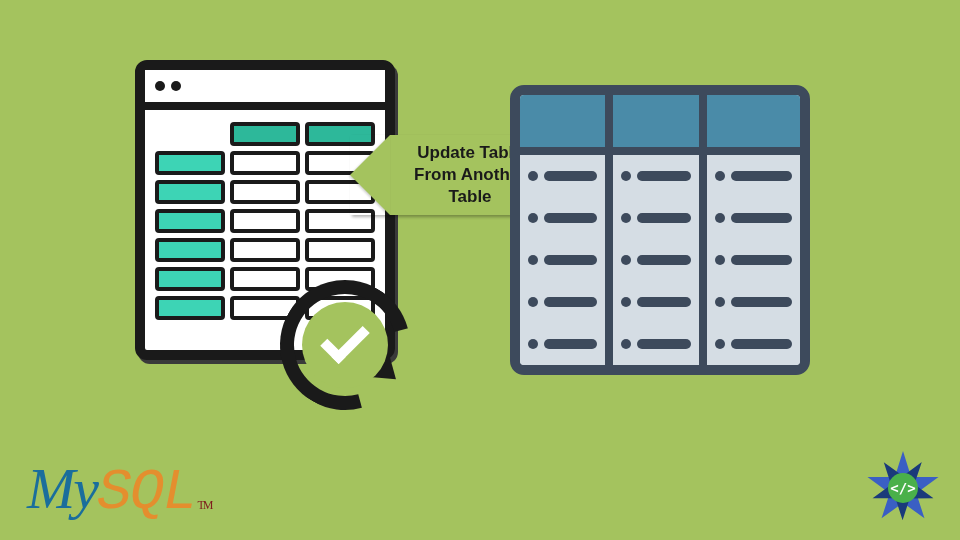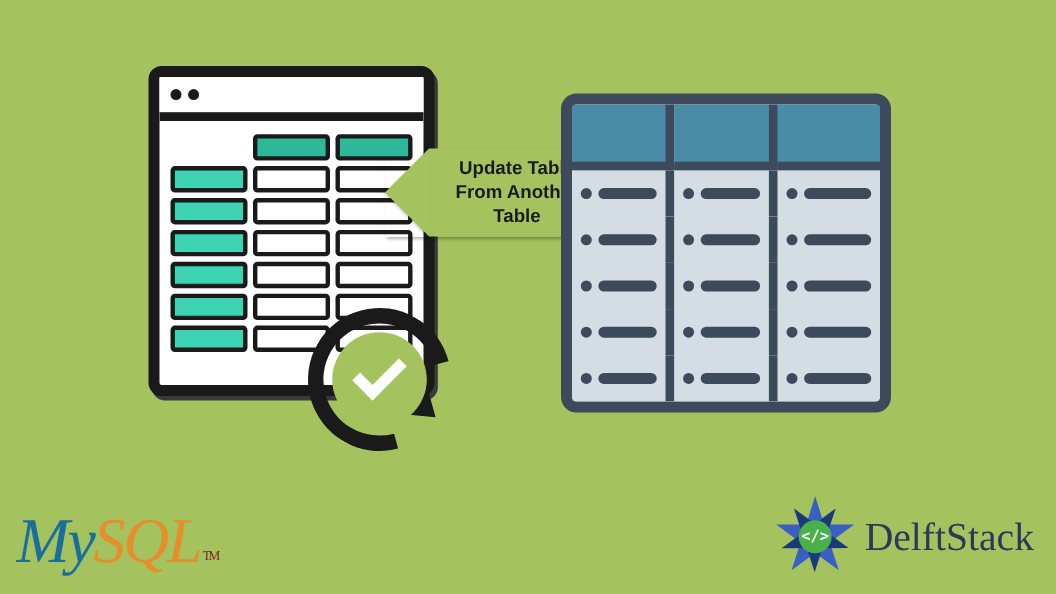--- a/index.html
+++ b/index.html
@@ -179,33 +179,33 @@
   .db-bar {
     flex: 1;
     height: 10px;
     background: #3d4a5c;
     border-radius: 5px;
   }
   
   
   .mysql-logo {
     position: absolute;
-    left: 15px;
+    left: 27px;
     bottom: 15px;
     display: flex;
     align-items: baseline;
     font-family: Georgia, serif;
     font-size: 58px;
     font-weight: normal;
     color: #1a6e9c;
     font-style: italic;
     letter-spacing: -2px;
     text-align: center;
   }
-  .mysql-logo .sql { color: #e48e2e; }
+  .mysql-logo .sql { color: #e48e2e; font-family: Liberation Mono, monospace; }
   .mysql-logo .tm { font-size: 12px; font-style: normal; color: #7f1d1d; margin-left: 2px; align-self: flex-end; margin-bottom: 12px; }
   
   
   .delftstack {
     position: absolute;
     right: 20px;
     bottom: 15px;
     display: flex;
     align-items: center;
     gap: 8px;
@@ -369,14 +369,13 @@
     <span class="sql">SQL</span>
     <span class="tm">TM</span>
 </div>
 
 <div class="delftstack">
   <div class="delft-icon">
     <div class="delft-star"></div>
     <div class="delft-star2"></div>
     <div class="delft-center">&lt;/&gt;</div>
   </div>
-  <span>DelftStack</span>
 </div>
 
 </body></html>

